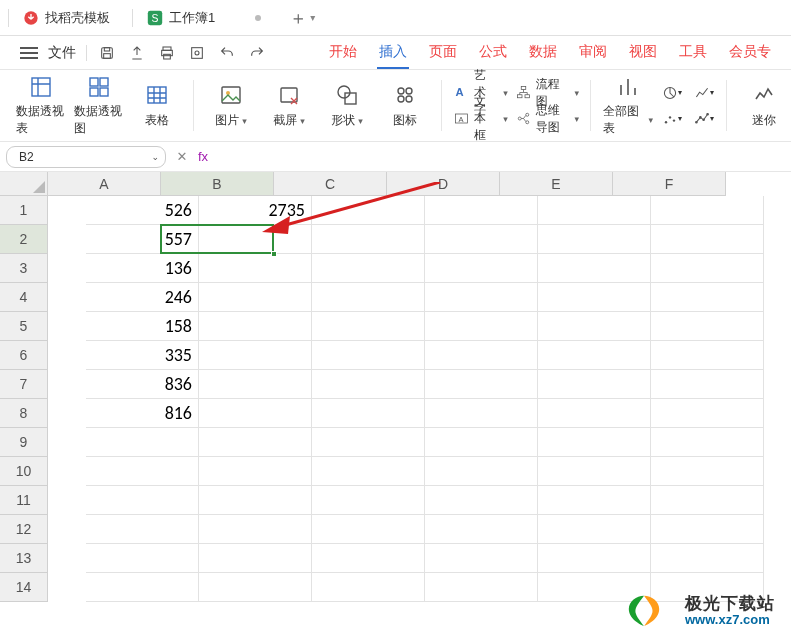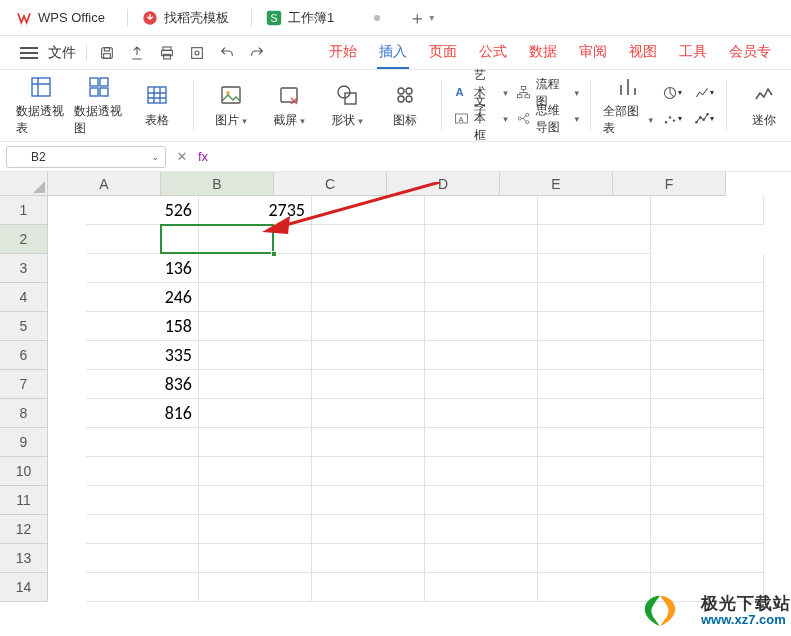--- a/index.html
+++ b/index.html
@@ -36,21 +36,21 @@
   .rbtn-row { display: flex; align-items: center; justify-content: center; }
   .small-stack { display:flex; flex-direction: column; gap:4px; }
   .small-item { display:flex; align-items:center; gap:5px; font-size:12px; height:22px; color:#333; }
   .small-item .caret { font-size:9px; color:#666; margin-left:2px; }
   .small-icon { width:16px; height:16px; display:flex; align-items:center; justify-content:center; }
   .ico-row { display:flex; gap:10px; }
   .ico-mini { width:22px; height:22px; display:flex; align-items:center; justify-content:center; }
 
   
   .formula-row { height: 30px; display:flex; align-items:center; border-bottom: 1px solid #e6e6e6; padding: 0 6px; gap:8px; }
-  .name-box { width: 160px; height: 22px; border:1px solid #ccc; border-radius:3px; display:flex; align-items:center; justify-content:space-between; padding: 0 6px 0 24px; font-size:12px; }
+  .name-box { width: 160px; height: 22px; border:1px solid #ccc; border-radius:9px; display:flex; align-items:center; justify-content:space-between; padding: 0 6px 0 12px; font-size:12px; }
   .name-box .chev { font-size:9px; color:#555; }
   .fx-wrap { display:flex; align-items:center; gap:8px; }
   .fx-label { font-size:13px; color:#a21caf; }
 
   
   .grid-wrap { position: relative; height: 464px; overflow: hidden; }
   .corner { position:absolute; left:0; top:0; width:48px; height:24px; background:#efefef; border-right:1px solid #d0d0d0; border-bottom:1px solid #d0d0d0; display:flex; align-items:flex-end; justify-content:flex-end; }
   .corner svg { width:12px; height:12px; margin:0 2px 2px 0; }
   .col-headers { position:absolute; left:48px; top:0; right:0; height:24px; display:flex; }
   .col-h { flex: 0 0 113px; height:24px; background:#efefef; border-right:1px solid #d0d0d0; border-bottom:1px solid #d0d0d0; display:flex; align-items:center; justify-content:center; font-size:14px; color:#555; }
@@ -61,38 +61,30 @@
   .cells { position:absolute; left:48px; top:24px; right:0; bottom:0; }
   .row { display:flex; height:29px;padding-left:38px; }
   .cell { flex:0 0 113px; height:29px; border-right:1px solid #e2e2e2; border-bottom:1px solid #e2e2e2; display:flex; align-items:center; justify-content:flex-end; padding-right:6px; font-size:18px; font-family: Calibri, "Segoe UI", sans-serif; color:#000; }
   .active-cell { position:absolute; border:2px solid #2f8f3a; pointer-events:none; }
   .active-handle { position:absolute; width:6px; height:6px; background:#2f8f3a; border:1px solid #fff; }
 
   
   .arrow-svg { position:absolute; pointer-events:none; }
 
   
-  .wm { position:absolute; right:0; bottom:6px; display:flex; align-items:center; gap:22px; }
+  .wm { position:absolute; right:16px; bottom:6px; display:flex; align-items:center; gap:22px; }
   .wm-icon { width:38px; height:38px; }
   .wm-txt { display:flex; flex-direction:column; line-height:1.1; }
   .wm-main { font-size:17px; font-weight:600; color:#333; letter-spacing:1px; }
   .wm-sub { font-size:13px; font-weight:600; color:#0369a1; }
 </style>
 </head>
 <body>
 
 <div class="title-tabs">
-  <div class="title-tab">
-    <span class="t-icon">
-      <svg viewBox="0 0 24 24" width="16" height="16">
-          <path d="M3 5 L8 19 L12 9 L16 19 L21 5" fill="none" stroke="#d33" stroke-width="2.5"></path>
-        </svg>
-    </span>
-    <span>WPS Office</span>
-  </div>
   <span class="tab-sep"></span>
   <div class="title-tab">
     <span class="t-icon">
       <svg viewBox="0 0 24 24" width="16" height="16">
           <circle cx="12" cy="12" r="10" fill="#e64545"></circle>
           <path d="M12 6 L12 14 M12 14 L8 10 M12 14 L16 10" stroke="#fff" stroke-width="2" fill="none"></path>
         </svg>
     </span>
     <span>找稻壳模板</span>
   </div>
@@ -411,20 +403,21 @@
   <div class="cells" id="cells">
       <div class="row">
         <div class="cell">526</div>
         <div class="cell">2735</div>
         <div class="cell"></div>
         <div class="cell"></div>
         <div class="cell"></div>
         <div class="cell"></div>
       </div>
       <div class="row">
+        <div class="cell">557</div>
         <div class="cell"></div>
         <div class="cell"></div>
         <div class="cell"></div>
         <div class="cell"></div>
         <div class="cell"></div>
       </div>
       <div class="row">
         <div class="cell">136</div>
         <div class="cell"></div>
         <div class="cell"></div>

